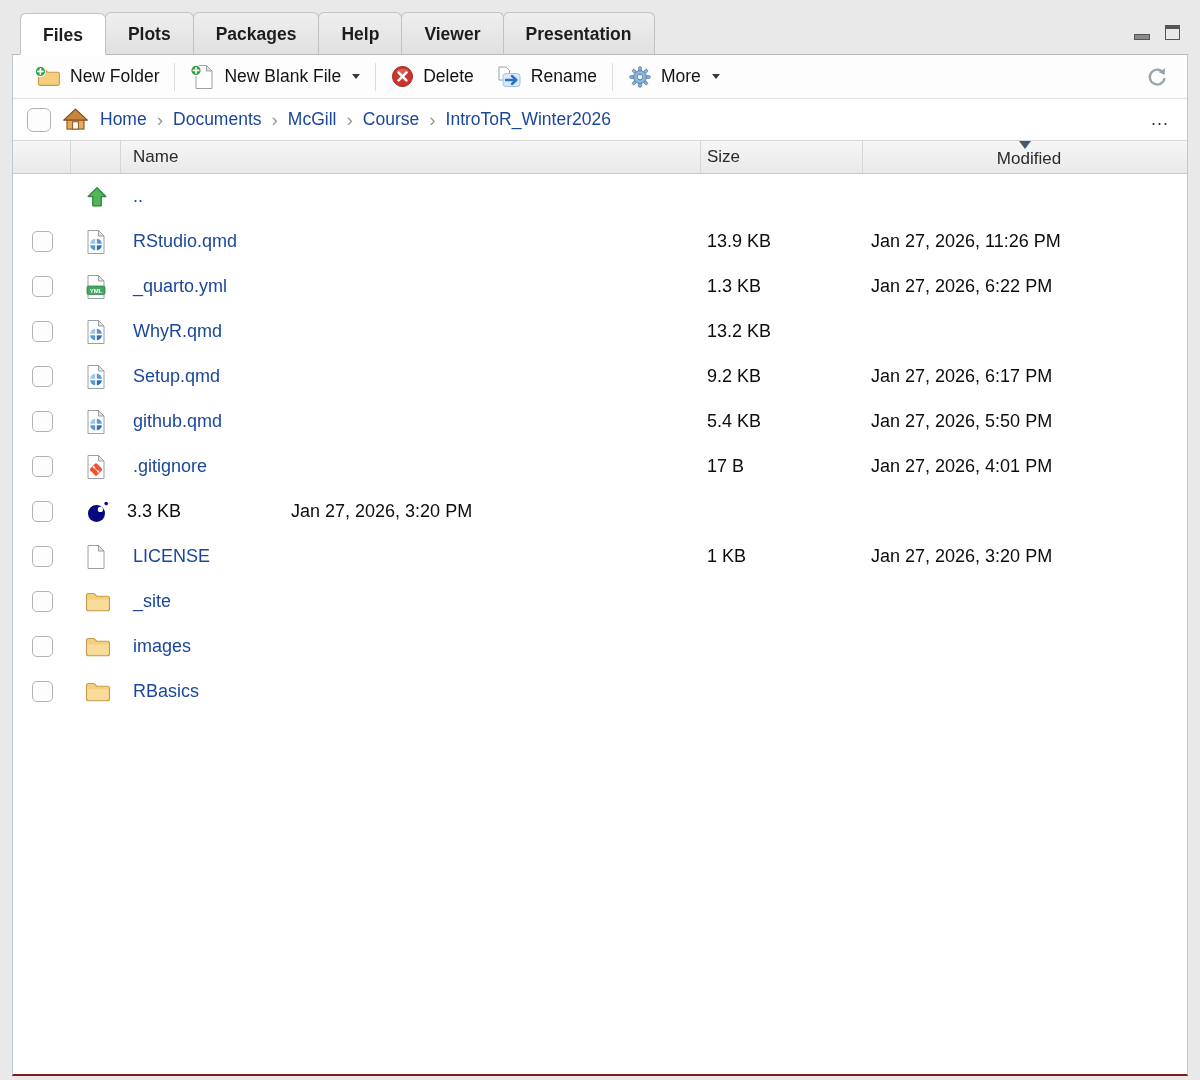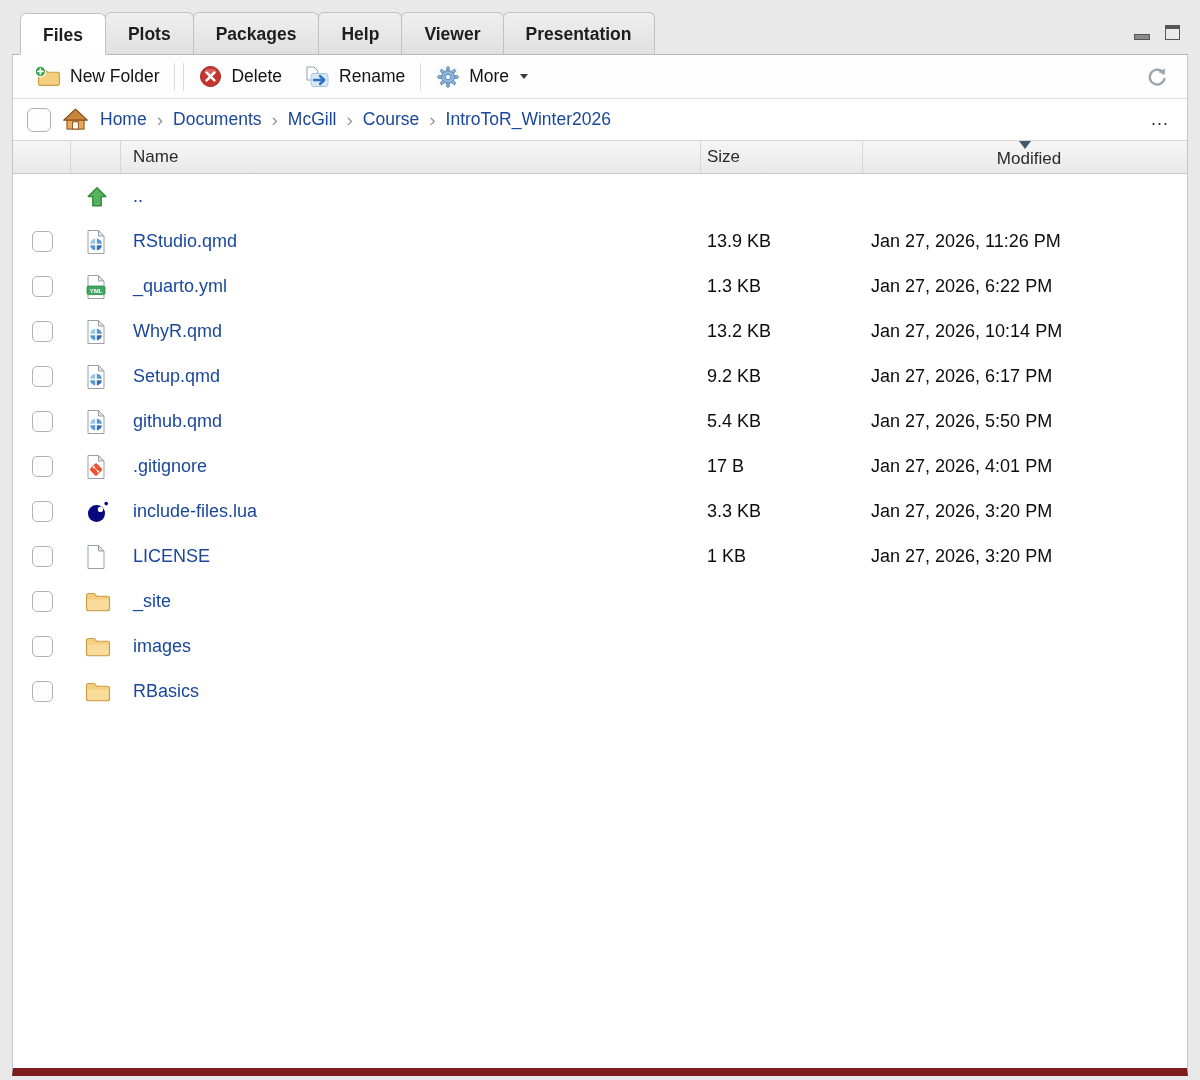--- a/index.html
+++ b/index.html
@@ -14,21 +14,21 @@
        background:linear-gradient(#efefef,#e0e0e0);border:1px solid #c2c2c2;border-bottom:none;
        border-radius:6px 6px 0 0;margin-right:-1px;cursor:pointer;white-space:nowrap;}
   .tab.active{background:#fff;border-bottom:1px solid #fff;margin-bottom:-1px;position:relative;z-index:2;font-weight:700;}
   .win-buttons{margin-left:auto;display:flex;align-items:center;gap:10px;padding:0 6px 14px 0;}
   .winbtn{width:20px;height:18px;display:flex;align-items:flex-end;justify-content:center;cursor:pointer;}
   .minbar{width:16px;height:6px;border:1.5px solid #555;background:#8a8a8a;}
   .maxbox{width:15px;height:15px;border:1.5px solid #555;border-top:4.5px solid #555;background:transparent;}
 
   
   .content{flex:1;display:flex;flex-direction:column;background:#fff;
-           border-left:1px solid #bfc7cf;border-right:1px solid #bfc7cf;border-bottom:8px solid #7f1d1d;overflow:hidden;}
+           border-left:1px solid #bfc7cf;border-right:1px solid #bfc7cf;border-bottom:2px solid #7f1d1d;overflow:hidden;}
 
   
   .toolbar{height:44px;flex:0 0 44px;display:flex;align-items:center;background:#fdfdfd;
            border-bottom:1px solid #e2e2e2;padding:0 10px;}
   .tb-btn{display:flex;align-items:center;gap:9px;background:none;border:none;font:inherit;
           font-size:17.5px;color:#141414;padding:4px 11px;border-radius:4px;cursor:pointer;white-space:nowrap;}
   .tb-icon{display:inline-flex;align-items:center;}
   .sep{width:1px;height:28px;background:#dcdcdc;margin:0 4px;flex:0 0 1px;}
   .spacer{flex:1;}
   .caret{width:0;height:0;border-left:4.5px solid transparent;border-right:4.5px solid transparent;
@@ -102,20 +102,34 @@
         <span class="tb-icon">
             <svg width="27" height="23" viewBox="0 0 27 23">
               <path d="M4.5 6.5 Q4.5 4.8 6.2 4.8 H11.4 L13.6 7.2 H23.6 Q25.4 7.2 25.4 9 V18.6 Q25.4 20.4 23.6 20.4 H6.2 Q4.5 20.4 4.5 18.6 Z" fill="#F5CF7E" stroke="#C79B49" stroke-width="1.1"></path>
               <circle cx="6.4" cy="6.4" r="5.2" fill="#2FA043" stroke="#ffffff" stroke-width="1.2"></circle>
               <path d="M6.4 3.8 V9 M3.8 6.4 H9" stroke="#ffffff" stroke-width="1.7" stroke-linecap="round"></path>
             </svg>
           </span>
         <span>New Folder</span>
       </button>
       <span class="sep"></span>
+      <button class="tb-btn">
+        <span class="tb-icon">
+            <svg width="25" height="26" viewBox="0 0 25 26">
+              <g transform="translate(3,0)">
+                <path d="M3 1.5 H13.5 L19 7 V24.5 H3 Z" fill="#ffffff" stroke="#9aa0a6" stroke-width="1"></path>
+                <path d="M13.5 1.5 L19 7 H13.5 Z" fill="#e3e6e9" stroke="#9aa0a6" stroke-width="1"></path>
+              </g>
+              <circle cx="6" cy="6.4" r="5.2" fill="#2FA043" stroke="#ffffff" stroke-width="1.2"></circle>
+              <path d="M6 3.8 V9 M3.4 6.4 H8.6" stroke="#ffffff" stroke-width="1.7" stroke-linecap="round"></path>
+            </svg>
+          </span>
+        <span>New Blank File</span>
+        <span class="caret"></span>
+      </button>
       <span class="sep"></span>
       <button class="tb-btn">
         <span class="tb-icon">
             <svg width="23" height="23" viewBox="0 0 23 23">
               <circle cx="11.5" cy="11.5" r="10" fill="#C8352E" stroke="#9C241E" stroke-width="1"></circle>
               <ellipse cx="11.5" cy="6.6" rx="6" ry="2.8" fill="#ffffff" opacity="0.22"></ellipse>
               <path d="M7.6 7.6 L15.4 15.4 M15.4 7.6 L7.6 15.4" stroke="#ffffff" stroke-width="2.6" stroke-linecap="round"></path>
             </svg>
           </span>
         <span>Delete</span>
@@ -280,21 +294,20 @@
                   <rect x="-6.6" y="-0.8" width="13.2" height="1.6" fill="#fff"></rect>
                   <rect x="-0.8" y="-6.6" width="1.6" height="13.2" fill="#fff"></rect>
                 </g>
               </svg>
             </span>
           </div>
           <div class="cell col-name">
             <a class="file-link">WhyR.qmd</a>
           </div>
           <div class="cell col-size size-text">13.2 KB</div>
-          <div class="cell col-mod mod-text">Jan 27, 2026, 10:14 PM</div>
         </div>
         <div class="frow">
           <div class="cell col-check">
             <span class="checkbox"></span>
           </div>
           <div class="cell col-icon">
             <span class="file-icon">
               <svg width="22" height="26" viewBox="0 0 22 26">
                 <path d="M3 1.5 H13.5 L19 7 V24.5 H3 Z" fill="#ffffff" stroke="#9aa0a6" stroke-width="1"></path>
                 <path d="M13.5 1.5 L19 7 H13.5 Z" fill="#e3e6e9" stroke="#9aa0a6" stroke-width="1"></path>
@@ -371,23 +384,20 @@
           </div>
           <div class="cell col-icon">
             <span class="file-icon">
               <svg width="24" height="26" viewBox="0 0 24 26">
                 <circle cx="11.5" cy="14.5" r="8.5" fill="#060880"></circle>
                 <circle cx="15.4" cy="10.4" r="2.6" fill="#ffffff"></circle>
                 <circle cx="21.2" cy="4.6" r="1.8" fill="#060880"></circle>
               </svg>
             </span>
           </div>
-          <div class="cell col-name">
-            <a class="file-link">include-files.lua</a>
-          </div>
           <div class="cell col-size size-text">3.3 KB</div>
           <div class="cell col-mod mod-text">Jan 27, 2026, 3:20 PM</div>
         </div>
         <div class="frow">
           <div class="cell col-check">
             <span class="checkbox"></span>
           </div>
           <div class="cell col-icon">
             <span class="file-icon">
               <svg width="22" height="26" viewBox="0 0 22 26">

